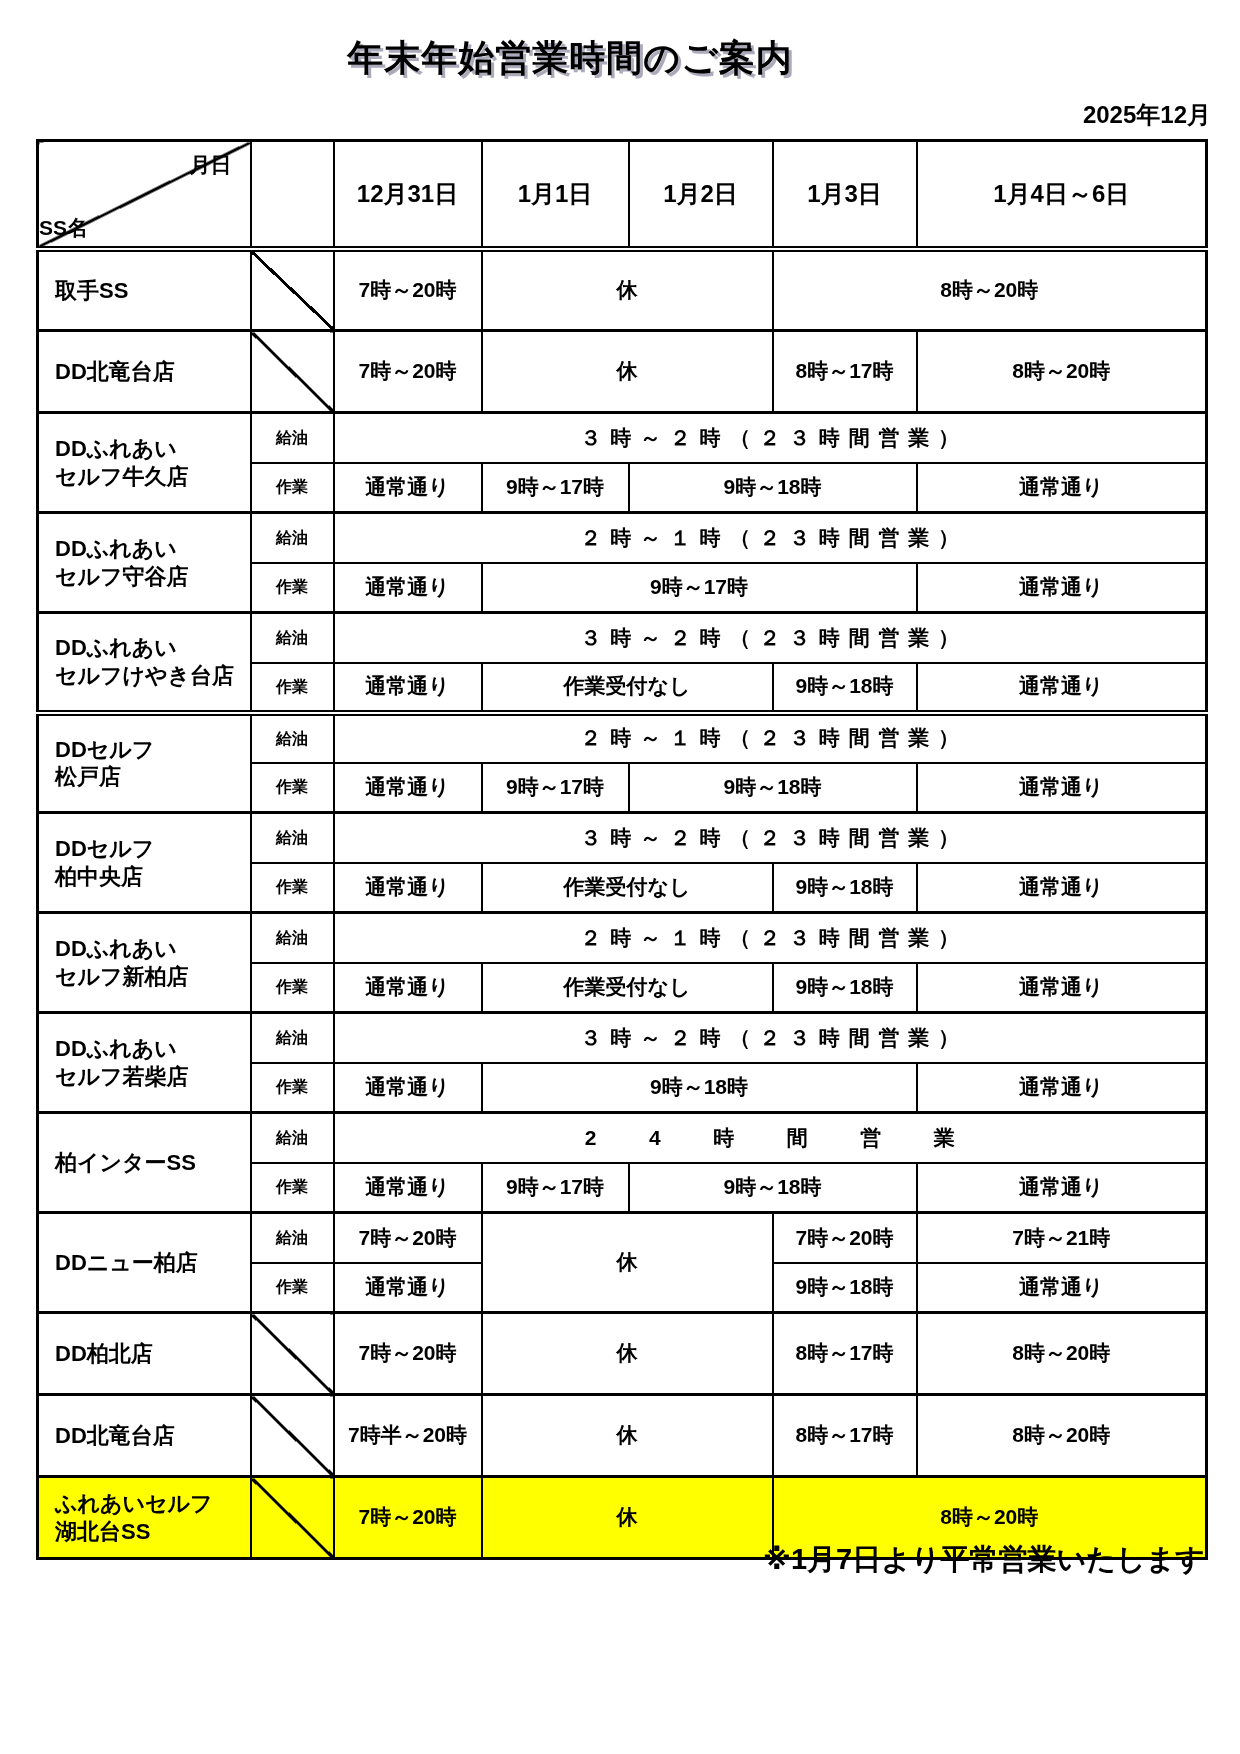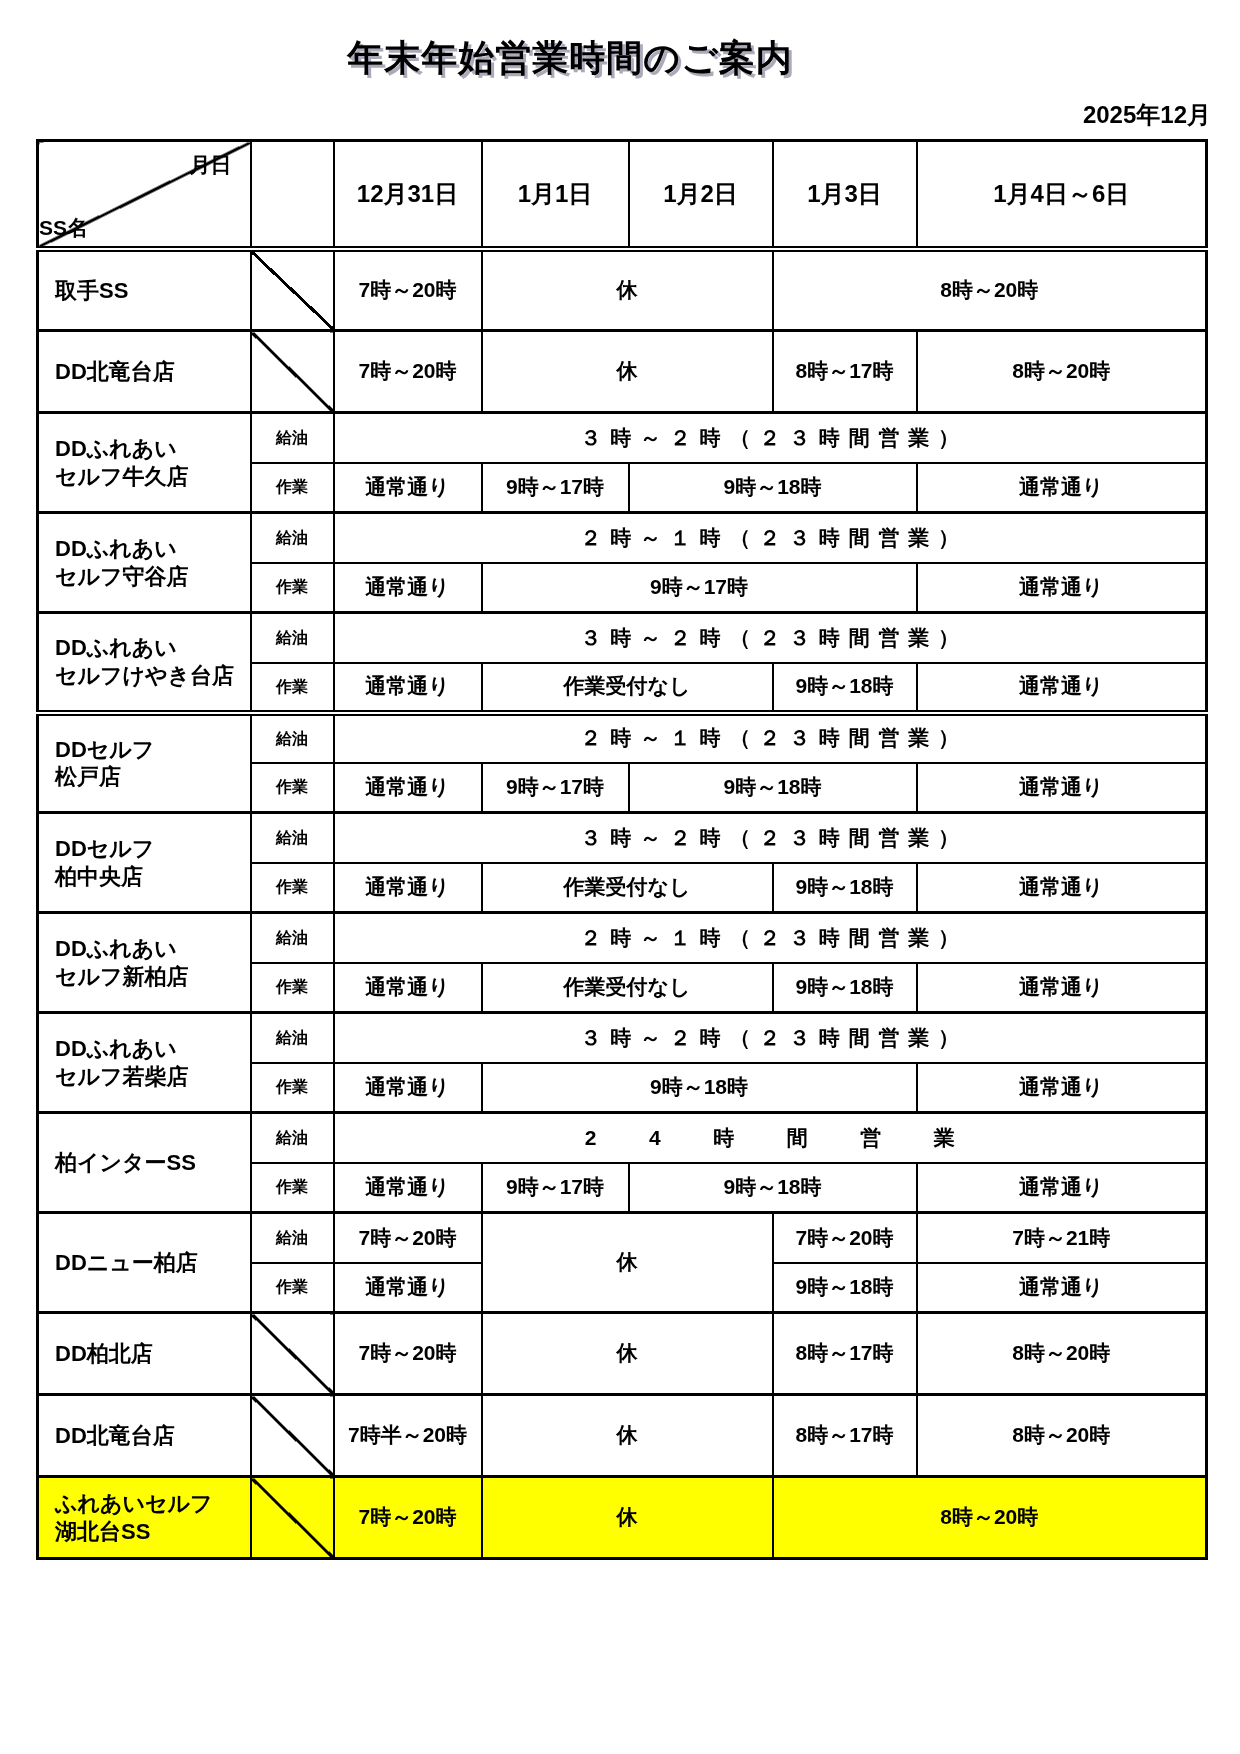--- a/index.html
+++ b/index.html
@@ -228,13 +228,14 @@
         <tr class="station-first hl" style="height: 82px;">
           <td class="name-cell" rowspan="1">ふれあいセルフ<br>湖北台SS</td>
           <td class="diag-cell"></td>
           <td class="time-cell">7時～20時</td>
           <td class="time-cell" colspan="2">休</td>
           <td class="time-cell" colspan="2">8時～20時</td>
         </tr>
       </tbody>
   </table>
 
+  <div class="footer-note">※1月7日より平常営業いたします</div>
 </div>
 
 </body></html>

